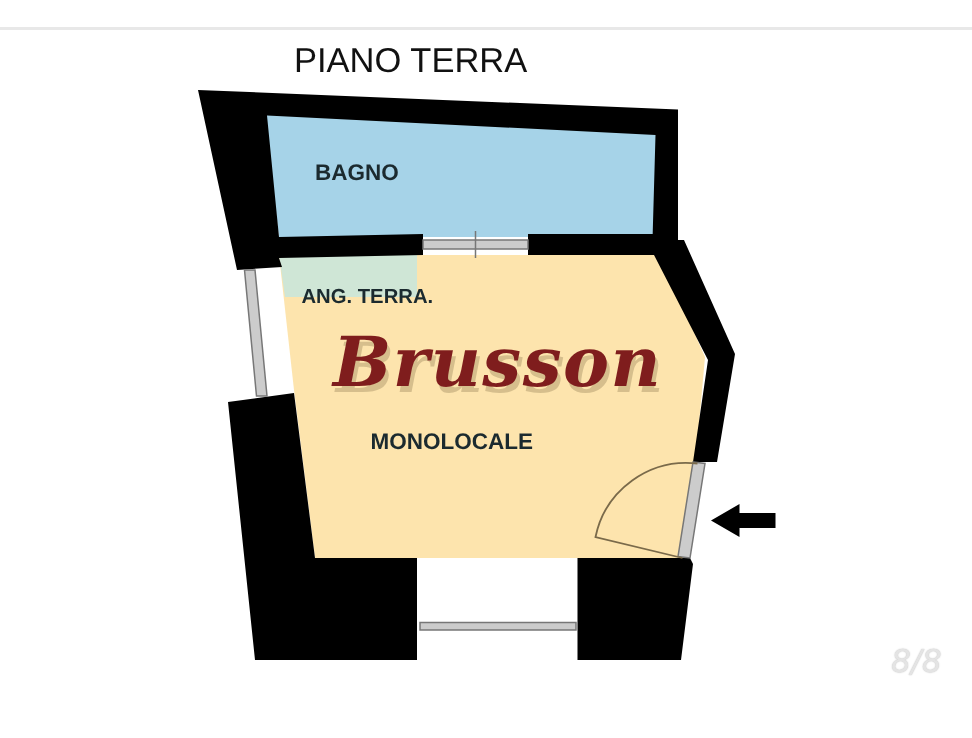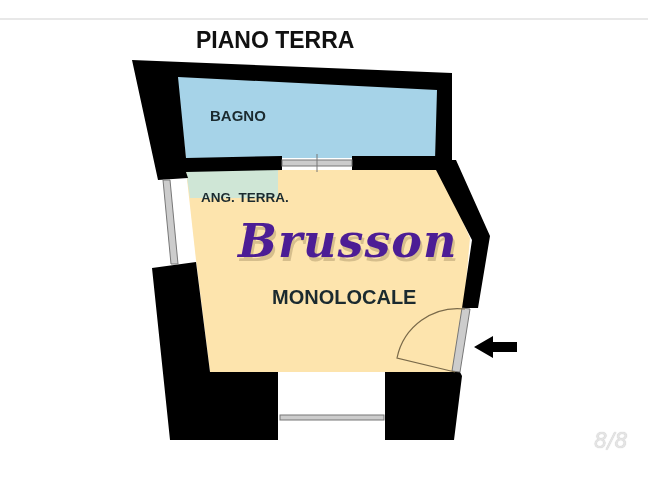--- a/index.html
+++ b/index.html
@@ -1,24 +1,24 @@
 <!DOCTYPE html>
 <html><head>
 <meta charset="utf-8">
 <style>
   html,body{margin:0;padding:0;}
   body{width:648px;height:492px;background:#ffffff;position:relative;overflow:hidden;font-family:"Liberation Sans",sans-serif;}
   .topbar{position:absolute;left:0;top:0;width:648px;height:18px;background:#ffffff;border-bottom:2px solid #e8e8e8;}
-  .plan-title{position:absolute;left:196px;top:27px;font-family:"Liberation Sans",sans-serif;font-weight:bold;font-size:23px;color:#111;letter-spacing:0px;}
+  .plan-title{position:absolute;left:196px;top:27px;font-family:"Liberation Sans",sans-serif;font-weight:normal;font-size:23px;color:#111;letter-spacing:0px;}
   svg.plan{position:absolute;left:0;top:0;}
   .lbl{position:absolute;font-family:"Liberation Sans",sans-serif;font-weight:bold;color:#1b2a2f;}
   .bagno{left:210px;top:107px;font-size:15px;}
   .ang{left:201px;top:190px;font-size:13.5px;}
-  .mono{left:272px;top:286px;font-size:20px;text-align:center;}
-  .brand{position:absolute;left:222px;top:214px;font-family:"DejaVu Serif",serif;font-style:italic;font-weight:bold;font-size:46px;color:#4c1d95;letter-spacing:1px;text-shadow:2px 4px 0 rgba(140,120,80,0.35);margin-left:16px;}
+  .mono{left:247px;top:286px;font-size:15px;text-align:center;}
+  .brand{position:absolute;left:222px;top:214px;font-family:"DejaVu Serif",serif;font-style:italic;font-weight:bold;font-size:46px;color:#7f1d1d;letter-spacing:1px;text-shadow:2px 4px 0 rgba(140,120,80,0.35);}
   .counter{position:absolute;left:594px;top:429px;font-family:"DejaVu Sans",sans-serif;font-size:21px;color:#e4e4e4;font-style:italic;text-shadow:0 0 1px #bbb;}
 </style>
 </head>
 <body>
 
 <div class="topbar"></div>
 
 <div class="plan-title">PIANO TERRA</div>
 
 <svg class="plan" width="648" height="492" viewBox="0 0 648 492">

